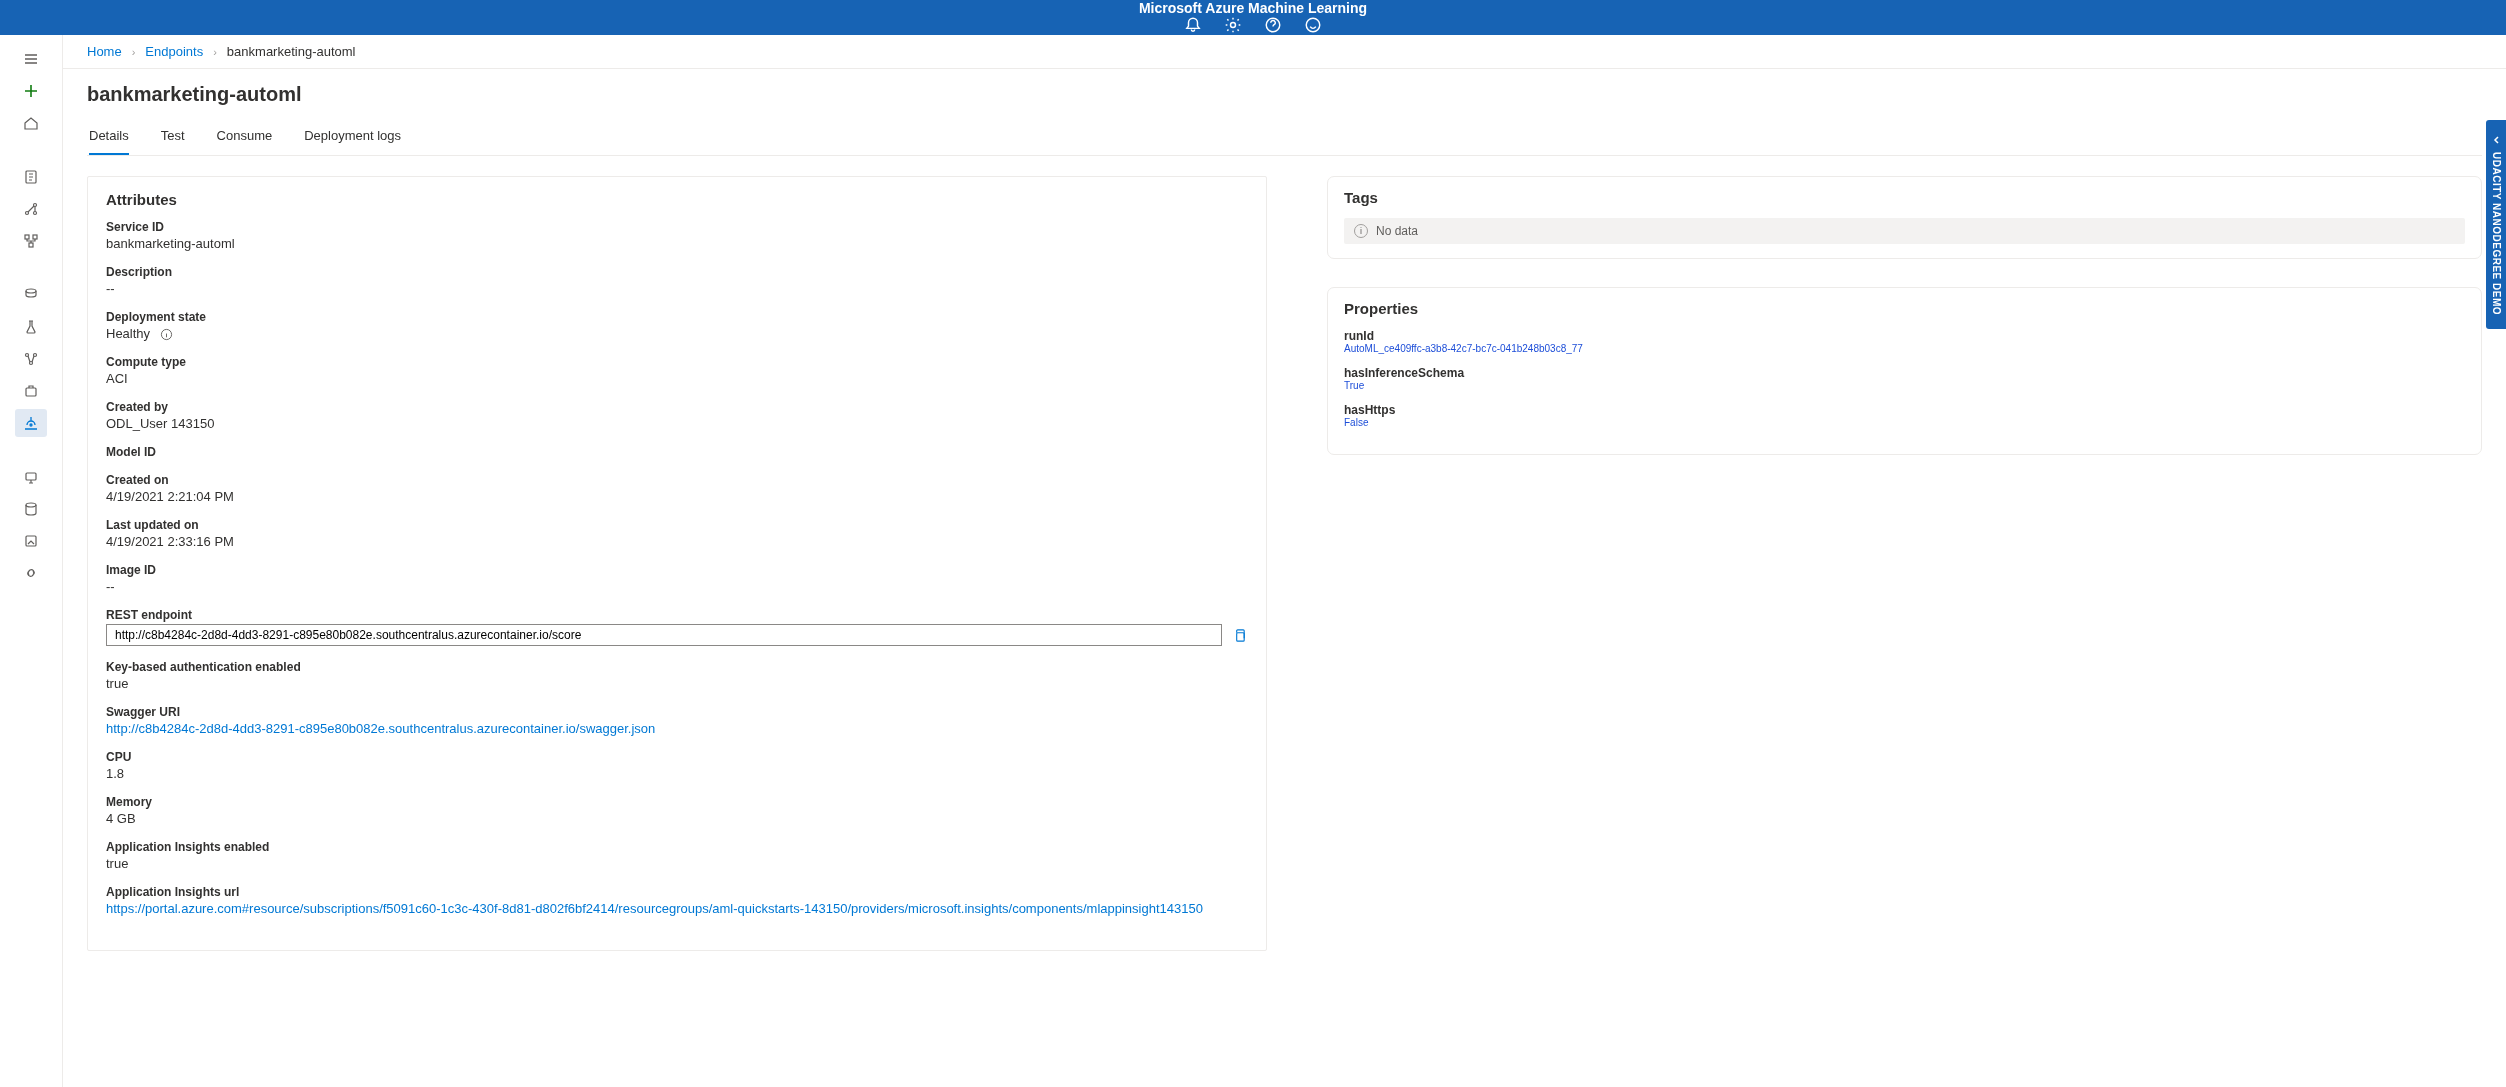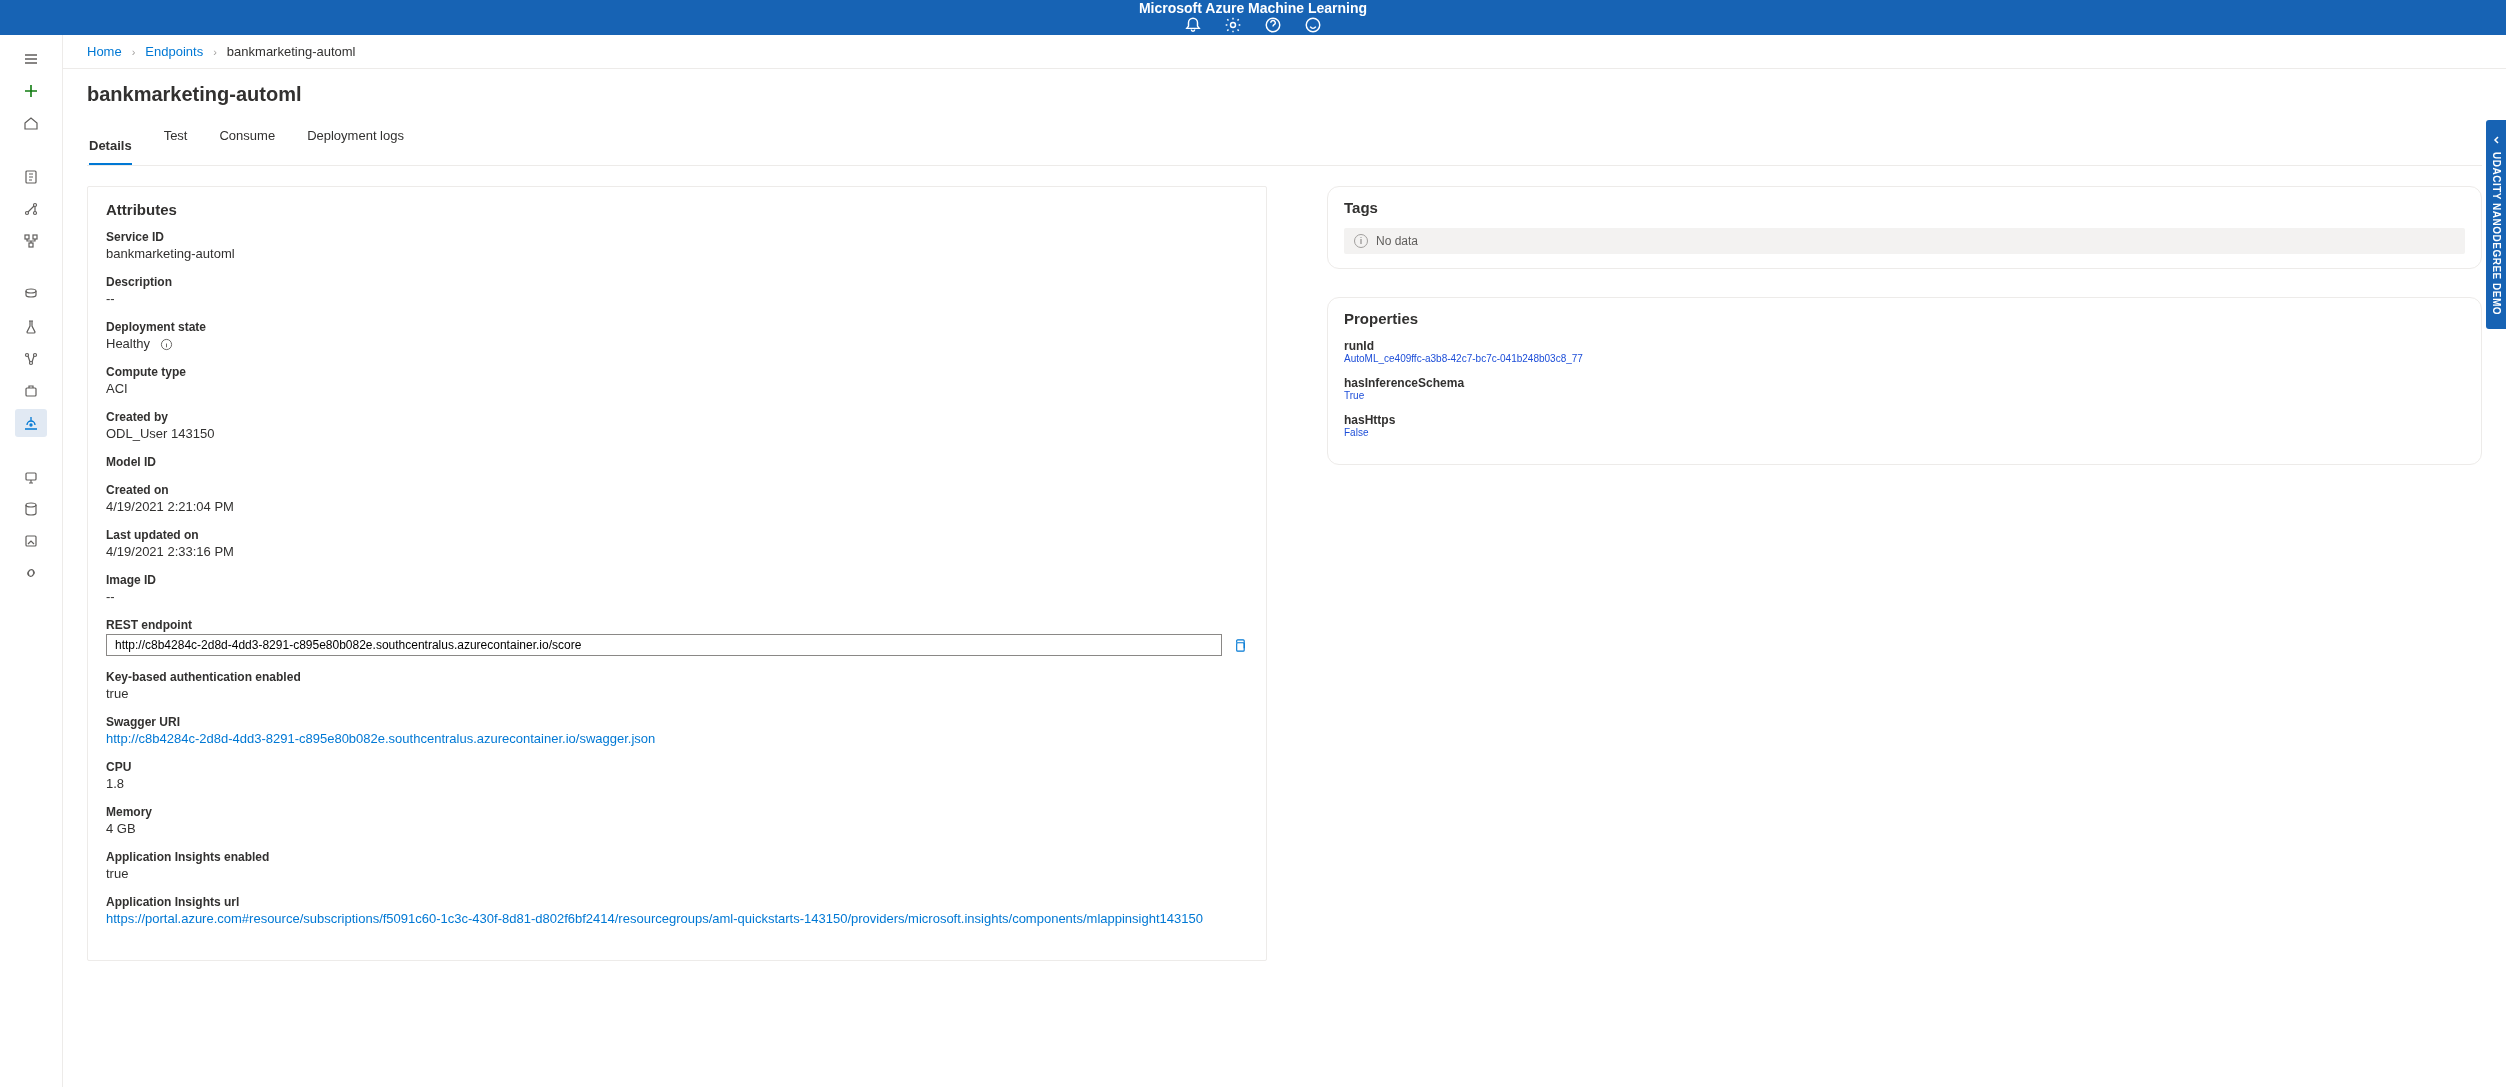--- a/index.html
+++ b/index.html
@@ -69,21 +69,21 @@
   .page-title { font-size: 20px; font-weight: 600; margin-bottom: 14px; }
   
   .tabs { display: flex; gap: 32px; border-bottom: 1px solid #edebe9; padding-left: 2px; }
   .tab {
     padding: 8px 0 10px 0;
     font-size: 13px;
     color: #323130;
     cursor: pointer;
     border-bottom: 2px solid transparent;
   }
-  .tab.active { border-bottom-color: #0078d4; font-weight: 700; margin-top: 10px; }
+  .tab.active { border-bottom-color: #0078d4; font-weight: 400; }
   
   .content {
     flex: 1;
     overflow: auto;
     padding: 20px 24px;
   }
   .cols { display: flex; gap: 60px; align-items: flex-start; }
   .col-left {
     flex: 0 0 1180px;
     max-width: 1180px;
@@ -105,21 +105,21 @@
   .endpoint-input {
     flex: 1;
     height: 22px;
     border: 1px solid #8a8886;
     padding: 0 8px;
     font-size: 12px;
     font-family: inherit;
   }
   .copy-btn { width: 18px; height: 18px; cursor: pointer; color: #0078d4; display:flex; align-items:center; justify-content:center;}
   
-  .right-box { border: 1px solid #edebe9; border-radius: 12px; padding: 12px 16px 14px 16px; }
+  .right-box { border: 1px solid #edebe9; border-radius: 7px; padding: 12px 16px 14px 16px; }
   .right-title { font-size: 15px; font-weight: 600; margin-bottom: 12px; }
   .tags-nodata {
     background: #f3f2f1;
     border-radius: 2px;
     padding: 6px 10px;
     display: flex; align-items: center; gap: 8px;
     font-size: 12px;
     color: #605e5c;
   }
   .tags-nodata .info-circle { width:14px; height:14px; border:1px solid #a19f9d; border-radius:50%; display:flex;align-items:center;justify-content:center; font-size:9px; color:#605e5c;}

